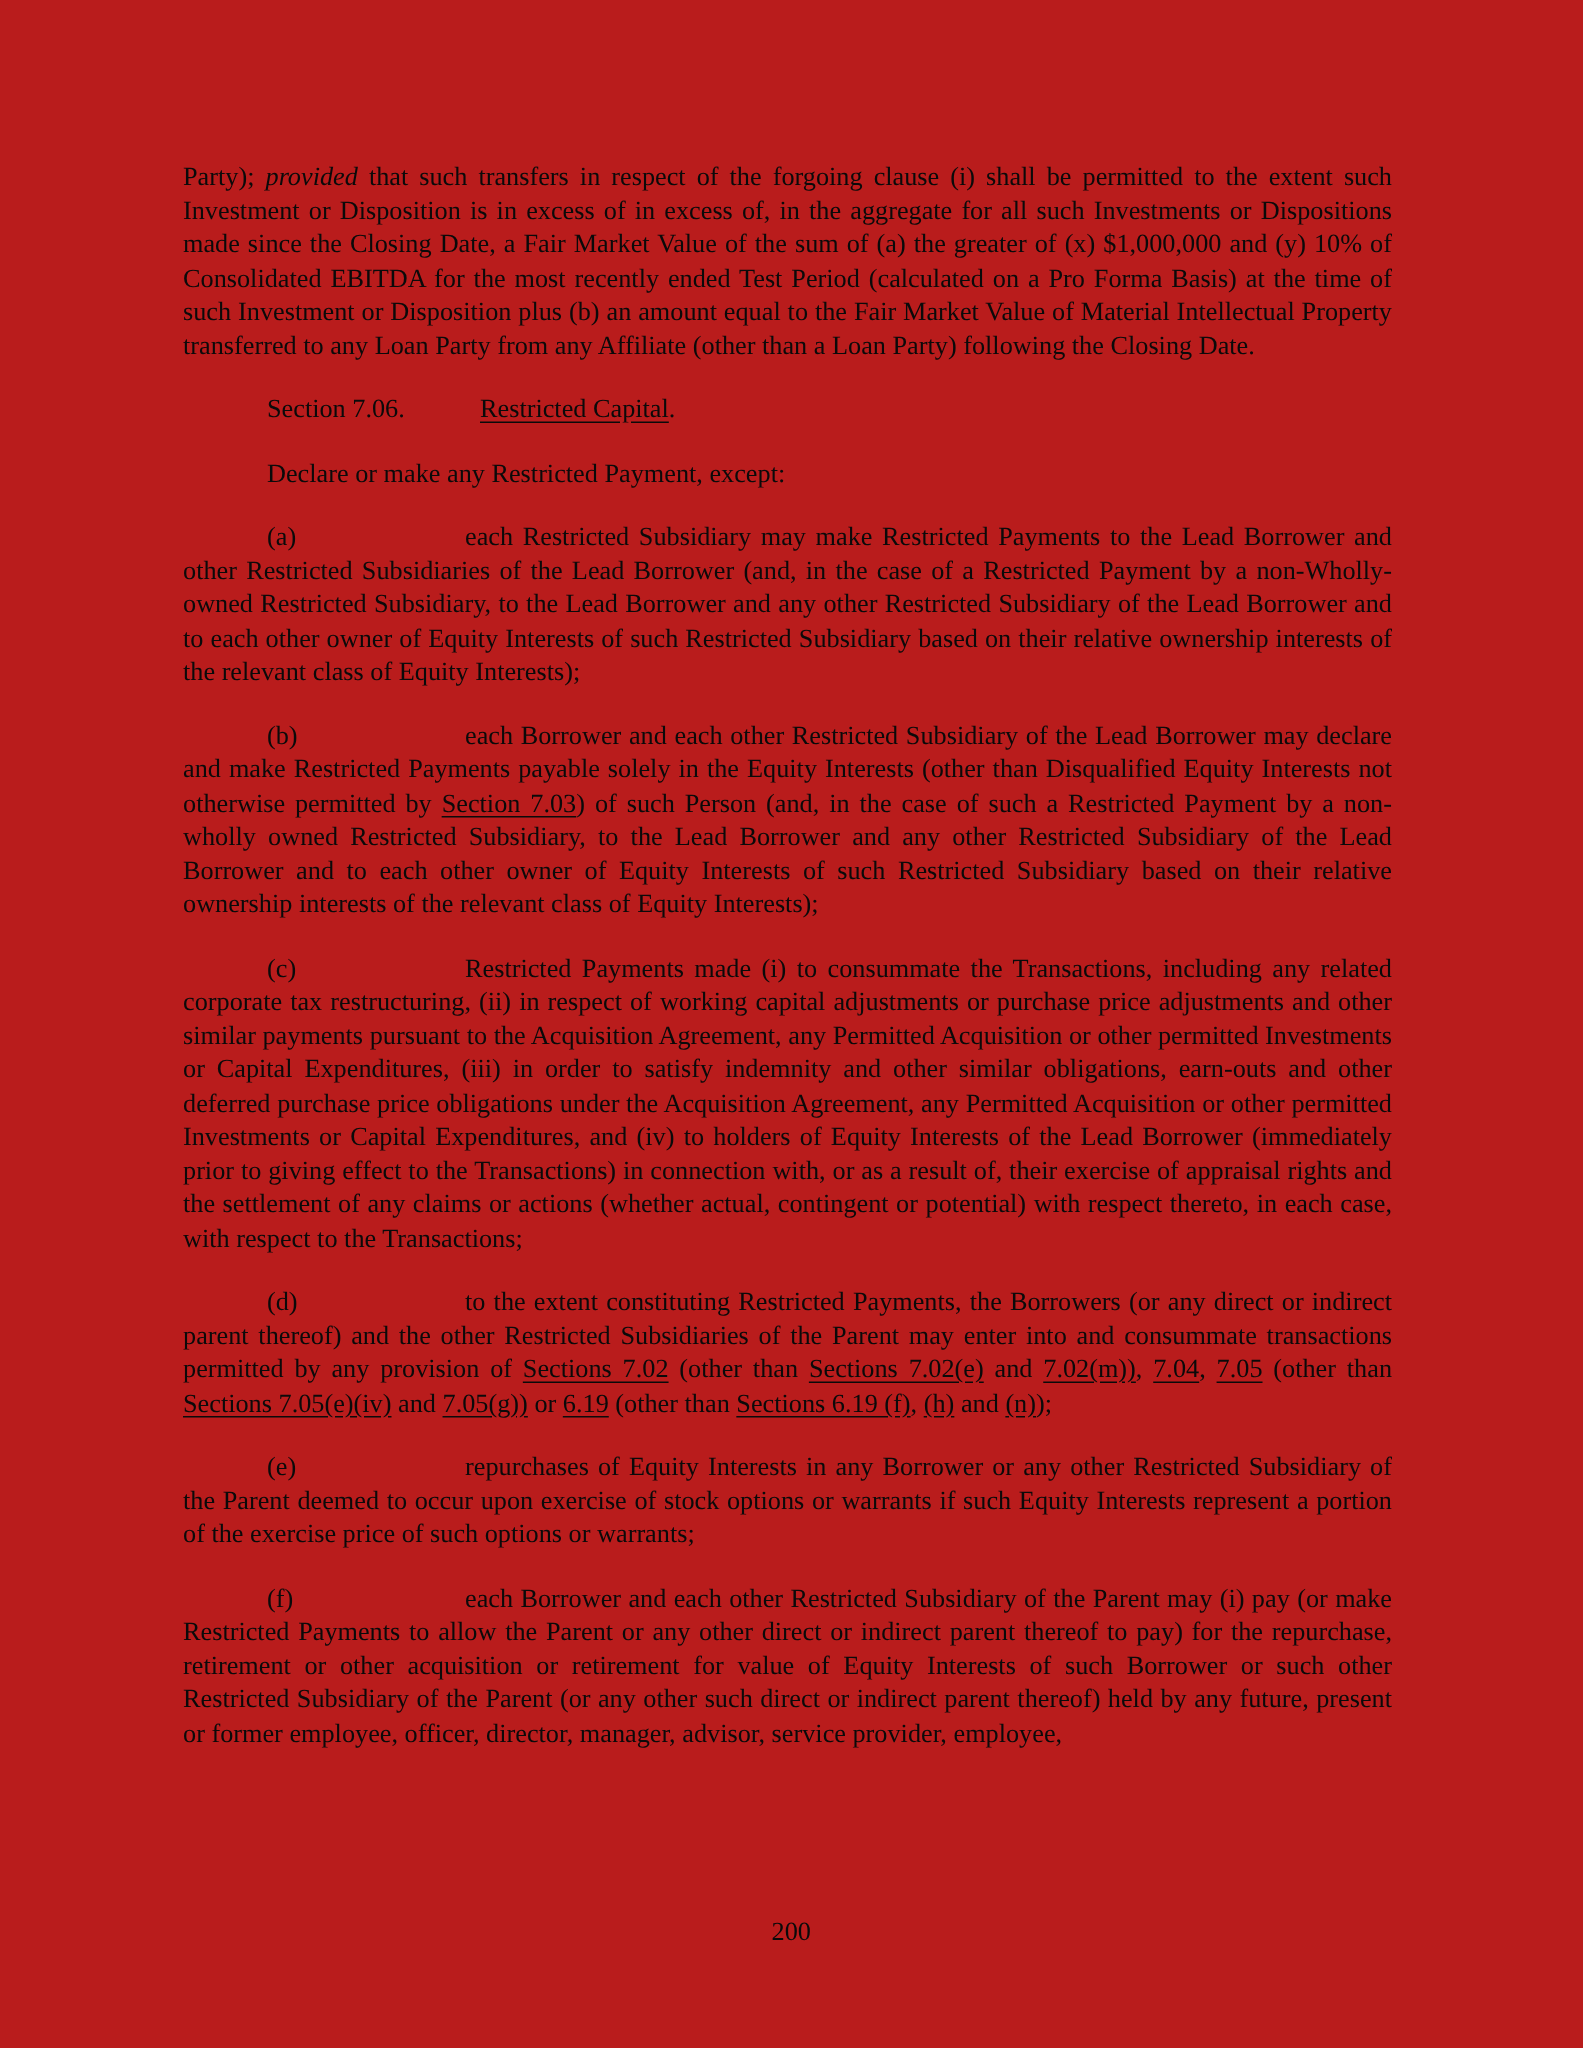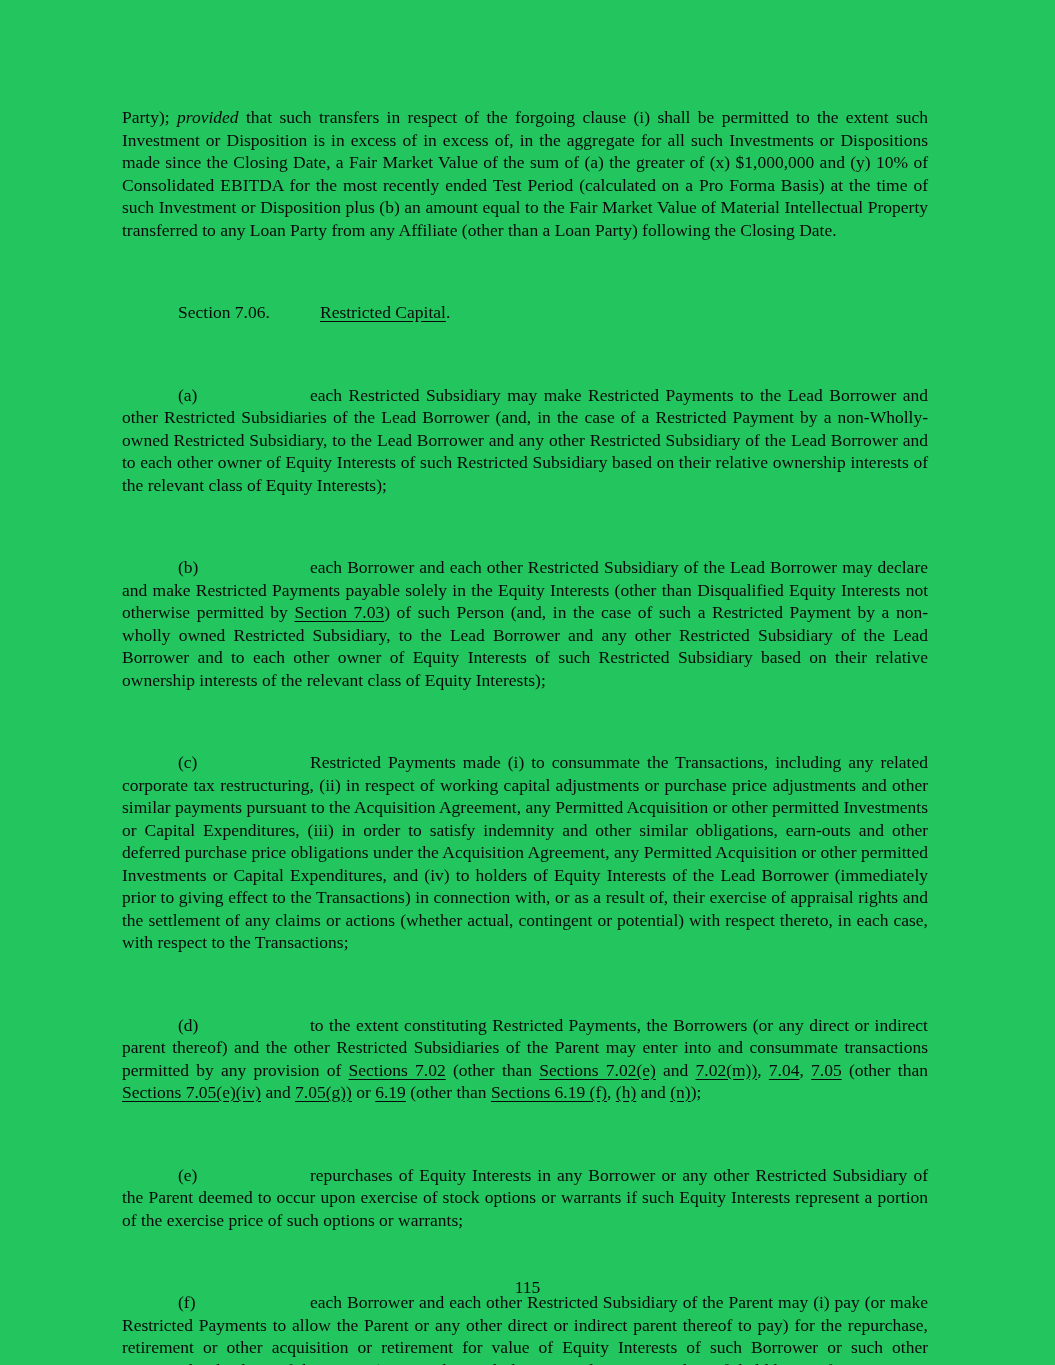--- a/index.html
+++ b/index.html
@@ -4,21 +4,21 @@
 <style>
   html, body {
     margin: 0;
     padding: 0;
     background: #ffffff;
   }
   .page {
     position: relative;
     width: 1055px;
     height: 1365px;
-    background: #22c55e;
+    background: #b91c1c;
     font-family: "Liberation Serif", serif;
     color: #0a0a0a;
     overflow: hidden;
   }
   .content {
     position: absolute;
     left: 122px;
     top: 106px;
     width: 806px;
   }
@@ -27,21 +27,20 @@
     font-size: 17.5px;
     line-height: 22.5px;
     text-align: left;
   }
   p.doc:first-child { margin-top: 0; }
   p.justify { text-align: justify; }
   p.indent  { text-indent: 56px; }
   .label {
     display: inline-block;
     text-indent: 0;
-    margin-top: 40px;
   }
   .label-clause  { width: 132px; }
   .label-heading { width: 142px; }
   .it { font-style: italic; }
   .ul { text-decoration: underline; text-underline-offset: 3px; }
   .footer {
     position: absolute;
     left: 0;
     right: 0;
     top: 1276px;
@@ -52,21 +51,22 @@
     color: #0a0a0a;
   }
 </style>
 </head>
 <body>
 
 <div class="page">
   <div class="content">
       <p class="doc justify"><span>Party); </span><span class="it">provided</span><span> that  such transfers in respect of the forgoing clause (i) shall be permitted to the extent such Investment or Disposition is in excess of in excess of, in the aggregate for all such Investments or Dispositions made since the Closing Date, a Fair Market Value of the sum of (a) the greater of (x) $1,000,000 and (y) 10% of Consolidated EBITDA for the most recently ended Test Period (calculated on a Pro Forma Basis) at the time of such Investment or Disposition plus (b) an amount equal to the Fair Market Value of Material Intellectual Property transferred to any Loan Party from any Affiliate (other than a Loan Party) following the Closing Date.</span></p>
       <p class="doc indent"><span class="label label-heading">Section 7.06.</span><span class="ul">Restricted Capital</span><span>.</span></p>
+      <p class="doc indent"><span>Declare or make any Restricted Payment, except:</span></p>
       <p class="doc indent justify"><span class="label label-clause">(a)</span><span>each Restricted Subsidiary may make Restricted Payments to the Lead Borrower and other Restricted Subsidiaries of the Lead Borrower (and, in the case of a Restricted Payment by a non-Wholly-owned Restricted Subsidiary, to the Lead Borrower and any other Restricted Subsidiary of the Lead Borrower and to each other owner of Equity Interests of such Restricted Subsidiary based on their relative ownership interests of the relevant class of Equity Interests);</span></p>
       <p class="doc indent justify"><span class="label label-clause">(b)</span><span>each Borrower and each other Restricted Subsidiary of the Lead Borrower may declare and make Restricted Payments payable solely in the Equity Interests (other than Disqualified Equity Interests not otherwise permitted by </span><span class="ul">Section 7.03</span><span>) of such Person (and, in the case of such a Restricted Payment by a non-wholly owned Restricted Subsidiary, to the Lead Borrower and any other Restricted Subsidiary of the Lead Borrower and to each other owner of Equity Interests of such Restricted Subsidiary based on their relative ownership interests of the relevant class of Equity Interests);</span></p>
       <p class="doc indent justify"><span class="label label-clause">(c)</span><span>Restricted Payments made (i) to consummate the Transactions, including any related corporate tax restructuring, (ii) in respect of working capital adjustments or purchase price adjustments and other similar payments pursuant to the Acquisition Agreement, any Permitted Acquisition or other permitted Investments or Capital Expenditures, (iii) in order to satisfy indemnity and other similar obligations, earn-outs and other deferred purchase price obligations under the Acquisition Agreement, any Permitted Acquisition or other permitted Investments or Capital Expenditures, and (iv) to holders of Equity Interests of the Lead Borrower (immediately prior to giving effect to the Transactions) in connection with, or as a result of, their exercise of appraisal rights and the settlement of any claims or actions (whether actual, contingent or potential) with respect thereto, in each case, with respect to the Transactions;</span></p>
       <p class="doc indent justify"><span class="label label-clause">(d)</span><span>to the extent constituting Restricted Payments, the Borrowers (or any direct or indirect parent thereof) and the other Restricted Subsidiaries of the Parent may enter into and consummate transactions permitted by any provision of </span><span class="ul">Sections 7.02</span><span> (other than </span><span class="ul">Sections 7.02(e)</span><span> and </span><span class="ul">7.02(m))</span><span>, </span><span class="ul">7.04</span><span>, </span><span class="ul">7.05</span><span> (other than </span><span class="ul">Sections 7.05(e)(iv)</span><span> and </span><span class="ul">7.05(g))</span><span> or </span><span class="ul">6.19</span><span> (other than </span><span class="ul">Sections 6.19 (f)</span><span>, </span><span class="ul">(h)</span><span> and </span><span class="ul">(n)</span><span>);</span></p>
       <p class="doc indent justify"><span class="label label-clause">(e)</span><span>repurchases of Equity Interests in any Borrower or any other Restricted Subsidiary of the Parent deemed to occur upon exercise of stock options or warrants if such Equity Interests represent a portion of the exercise price of such options or warrants;</span></p>
       <p class="doc indent justify"><span class="label label-clause">(f)</span><span>each Borrower and each other Restricted Subsidiary of the Parent may (i) pay (or make Restricted Payments to allow the Parent or any other direct or indirect parent thereof to pay) for the repurchase, retirement or other acquisition or retirement for value of Equity Interests of such Borrower or such other Restricted Subsidiary of the Parent (or any other such direct or indirect parent thereof) held by any future, present or former employee, officer, director, manager, advisor, service provider, employee,</span></p>
     </div>
-  <div class="footer">115</div>
+  <div class="footer">200</div>
 </div>
 
 </body></html>

